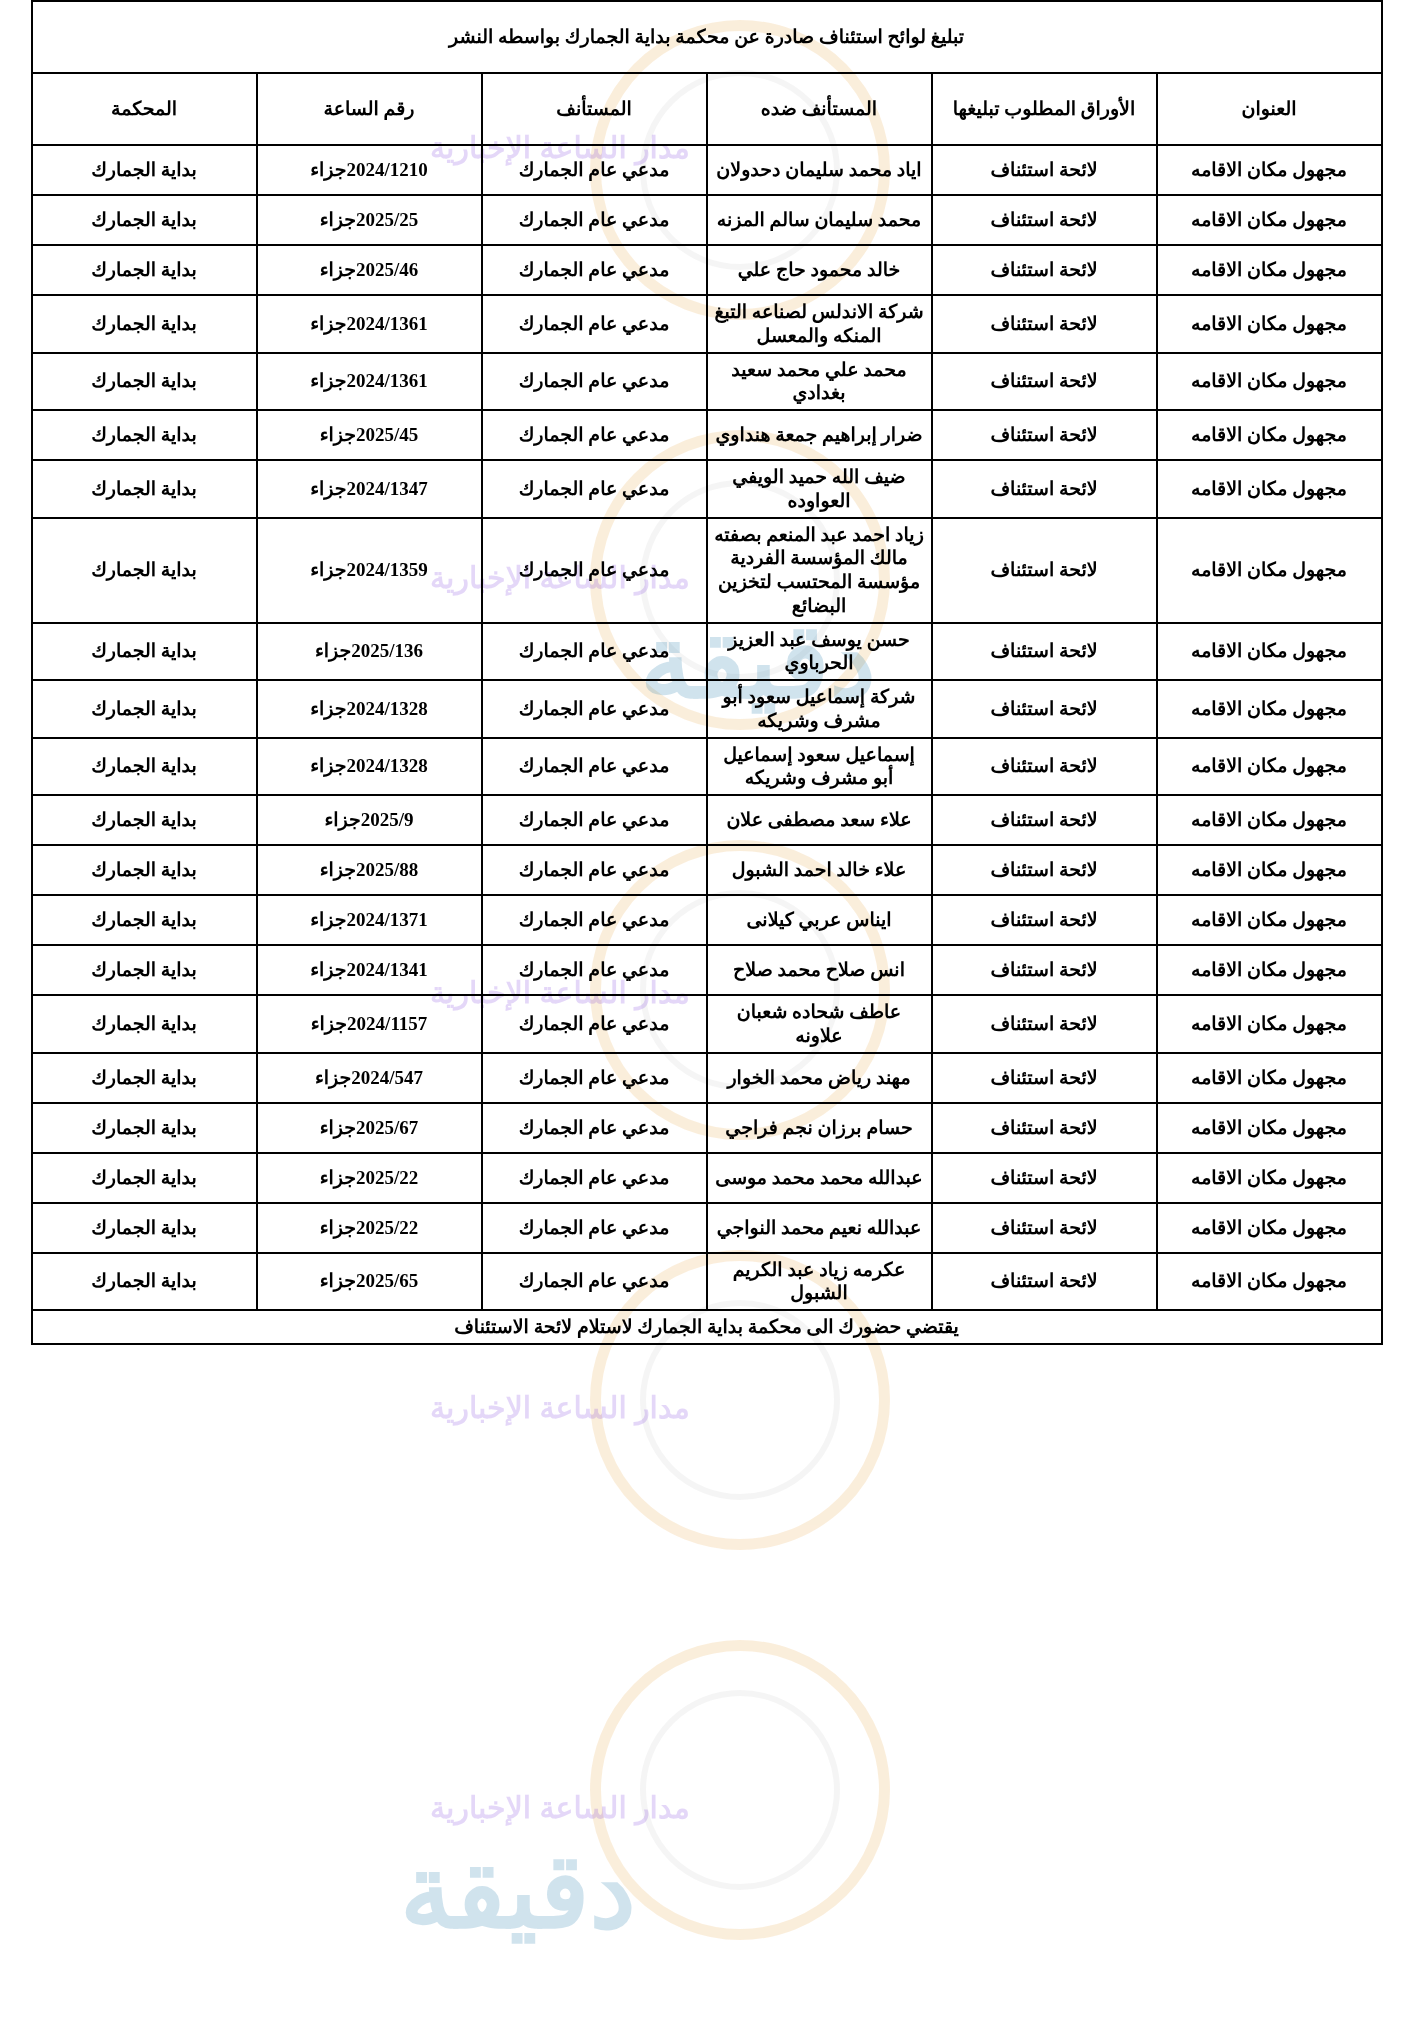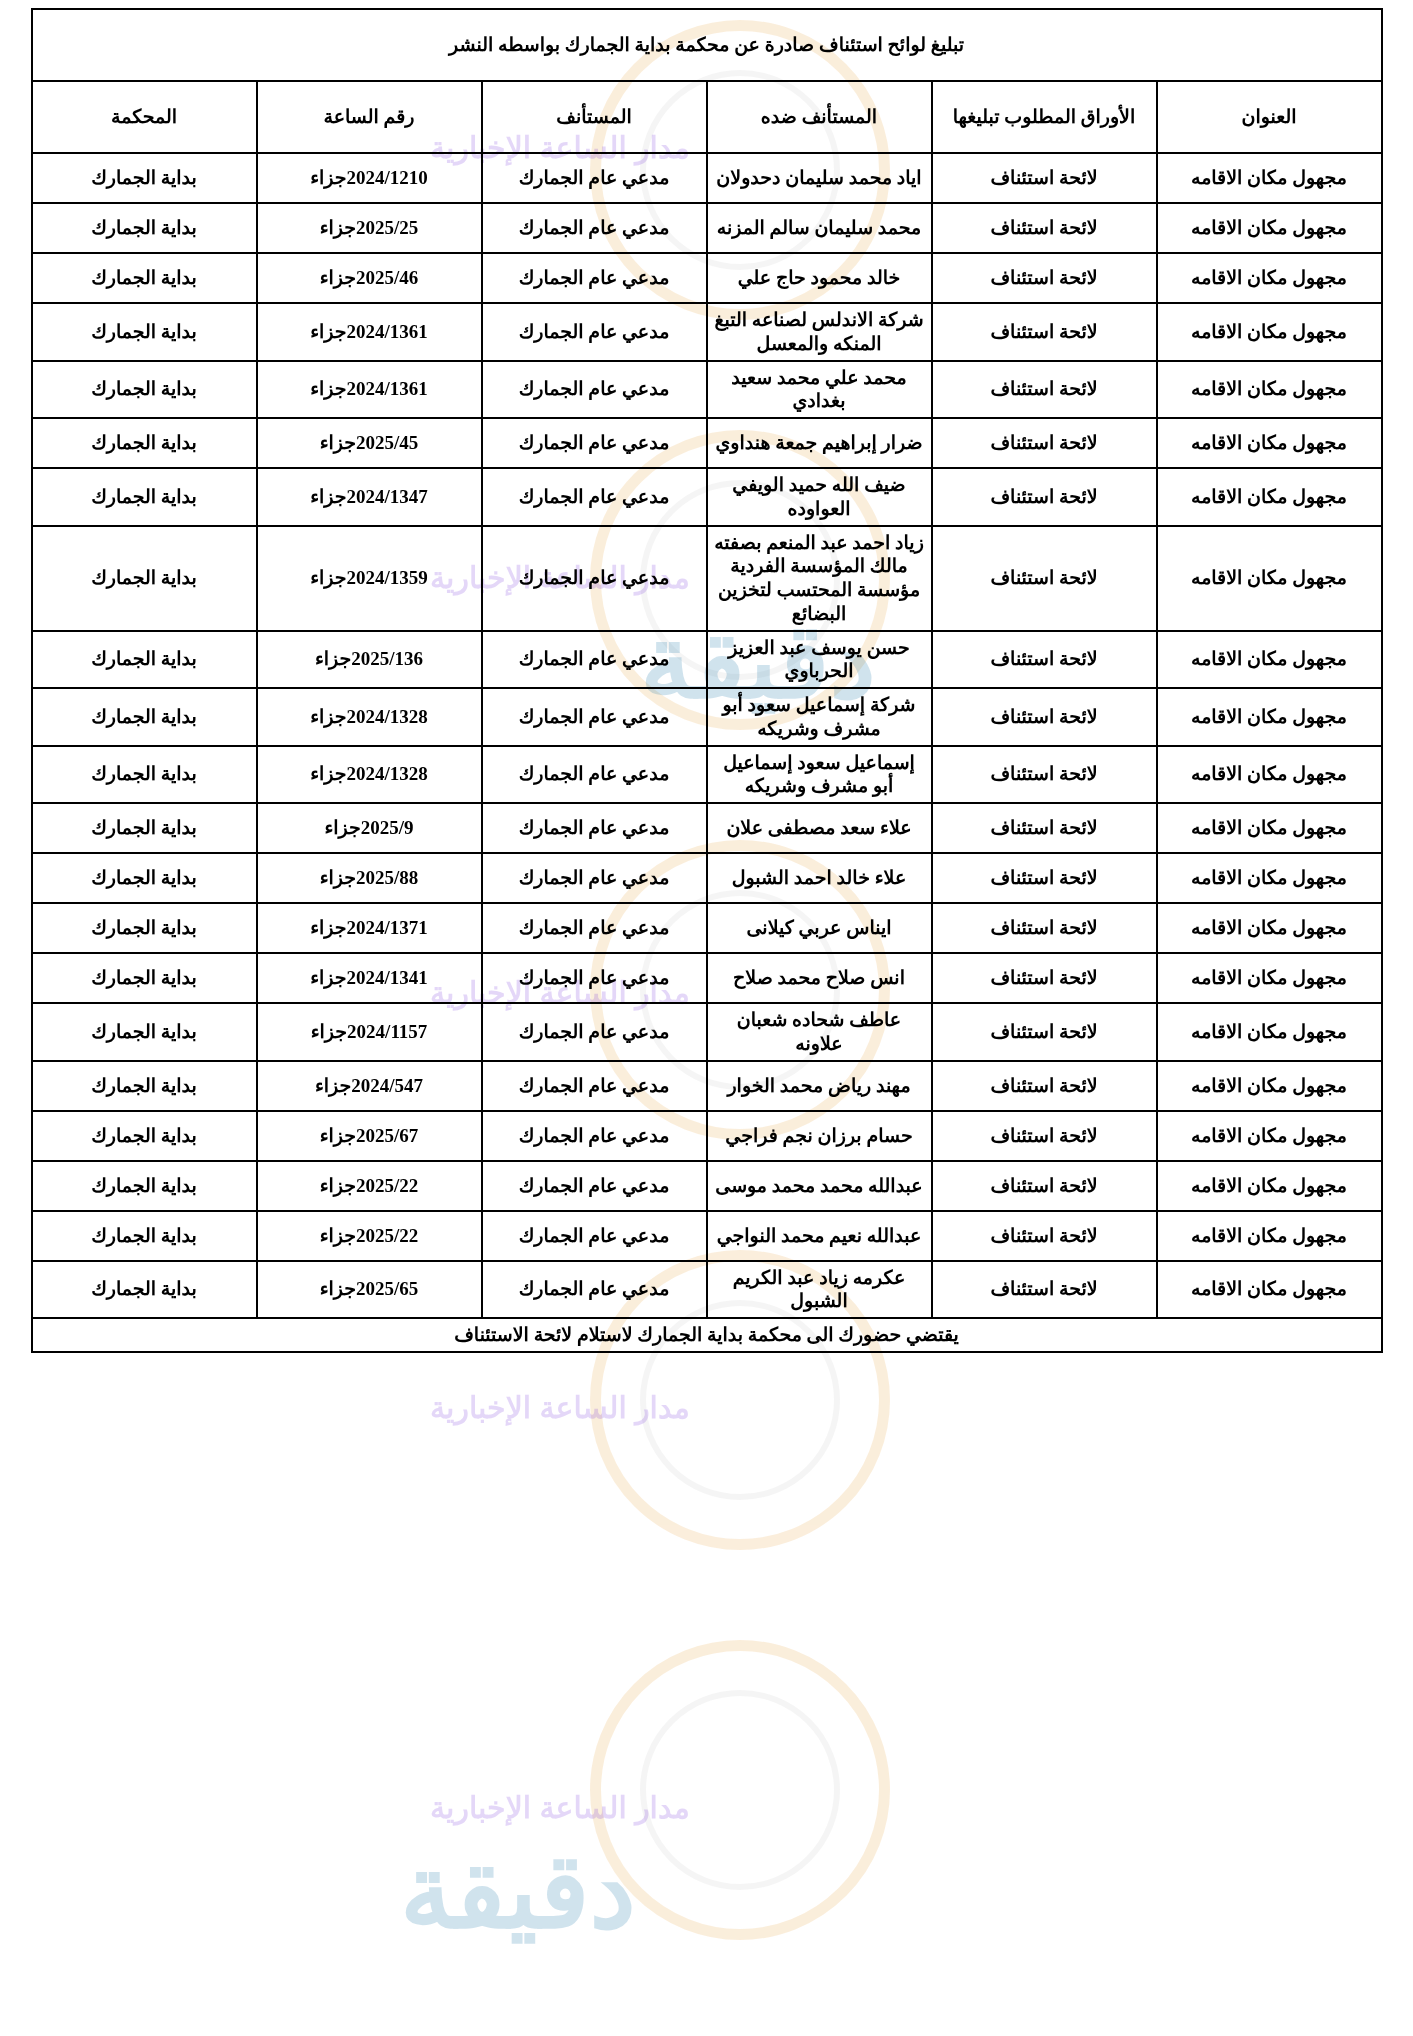--- a/index.html
+++ b/index.html
@@ -58,21 +58,21 @@
   }
   .wm-text.mid {
     font-size: 30px;
     color: #6d28d9;
   }
 
   
   .page {
     position: relative;
     z-index: 2;
-    padding: 8px 20px 0 20px;
+    padding: 0 20px 0 20px;
     box-sizing: border-box;
   }
 
   table.notice {
     width: 1352px;
     margin: 0 auto;
     border-collapse: collapse;
     table-layout: fixed;
     background: transparent;
   }

